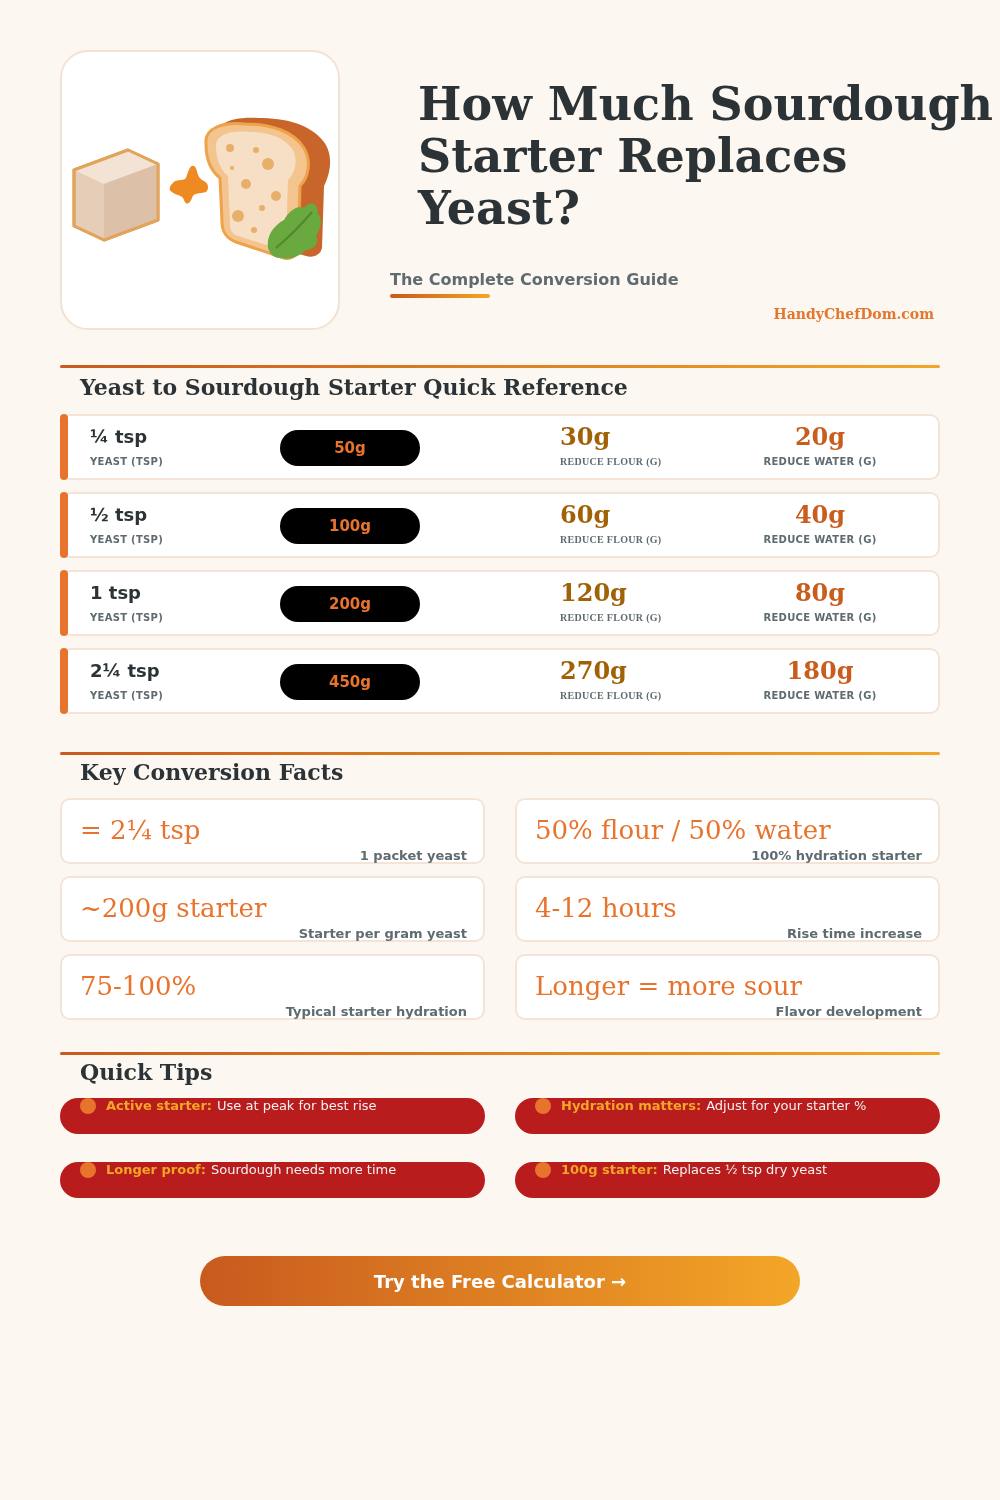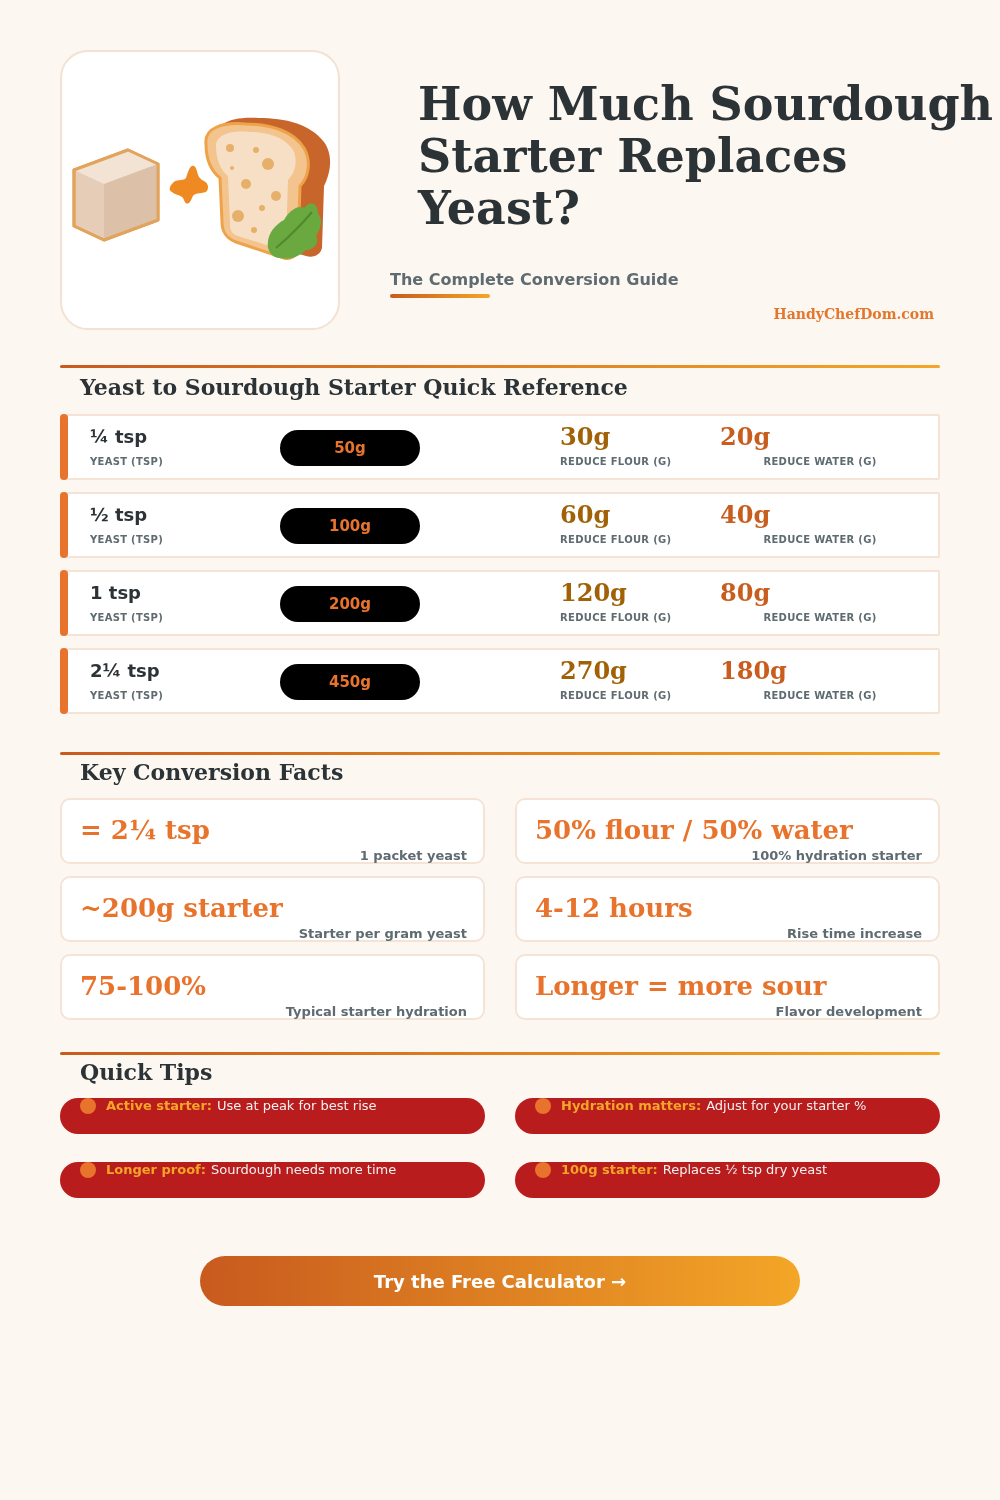--- a/index.html
+++ b/index.html
@@ -35,57 +35,57 @@
     position: absolute; left: 60px; width: 880px; height: 3px; border-radius: 2px;
     background: linear-gradient(90deg, #c85a1e, #f3a627);
   }
   .section-title {
     position: absolute; left: 80px;
     font-family: "DejaVu Serif", serif; font-weight: bold; font-size: 22px; color: #2c3336;
   }
 
   .ref-row {
     position: absolute; left: 60px; width: 880px; height: 66px;
-    background: #ffffff; border: 2px solid #f5e4d6; border-radius: 2px;
+    background: #ffffff; border: 2px solid #f5e4d6; border-radius: 10px;
   }
   .ref-row .accent {
     position: absolute; left: -2px; top: -2px; width: 8px; height: 66px;
     background: #e8732c; border-radius: 4px;
   }
   .ref-row .yeast-val {
     position: absolute; left: 28px; top: 10px; font-size: 18px; font-weight: bold; color: #2c3336;
   }
   .ref-row .yeast-lbl {
     position: absolute; left: 28px; top: 40px; font-size: 10px; font-weight: bold; color: #5e6b70; letter-spacing: 0.3px; text-align: center;
   }
   .ref-row .starter-pill {
     position: absolute; left: 218px; top: 14px; width: 140px; height: 36px; border-radius: 18px;
     background: #000000; color: #e8732c; font-weight: bold; font-size: 15px;
     display: flex; align-items: center; justify-content: center;
   }
   .ref-row .flour-val {
     position: absolute; left: 498px; top: 6px; font-family: "DejaVu Serif", serif; font-weight: bold; font-size: 24px; color: #a16207;
   }
   .ref-row .flour-lbl {
-    position: absolute; left: 498px; top: 40px; font-size: 10px; font-weight: bold; color: #5e6b70; letter-spacing: 0.3px;
+    position: absolute; left: 498px; top: 40px; font-size: 10px; font-weight: bold; color: #5e6b70; letter-spacing: 0.3px; font-family: Liberation Serif, serif;
   }
   .ref-row .water-val {
-    position: absolute; left: 658px; width: 200px; top: 6px; font-family: "DejaVu Serif", serif; font-weight: bold; font-size: 24px; color: #c95d1e;
+    position: absolute; left: 658px; width: 200px; text-align: center; top: 6px; font-family: "DejaVu Serif", serif; font-weight: bold; font-size: 24px; color: #c95d1e;
   }
   .ref-row .water-lbl {
     position: absolute; left: 658px; width: 200px; text-align: center; top: 40px; font-size: 10px; font-weight: bold; color: #5e6b70; letter-spacing: 0.3px;
   }
 
   .fact-card {
     position: absolute; width: 425px; height: 66px;
     background: #ffffff; border: 2px solid #f5e4d6; border-radius: 10px;
   }
   .fact-card .big {
     position: absolute; left: 18px; top: 15px; white-space: nowrap;
-    font-family: "DejaVu Serif", serif; font-weight: bold; font-size: 26px; color: #e8732c;
+    font-family: "DejaVu Serif", serif; font-weight: normal; font-size: 26px; color: #e8732c;
   }
   .fact-card .small {
     position: absolute; right: 16px; top: 28px; white-space: nowrap;
     font-size: 13px; font-weight: bold; color: #5e6b70; margin-top: 20px;
   }
 
   .tip {
     position: absolute; width: 425px; height: 36px; border-radius: 26px;
     background: #b91c1c; display: flex; align-items: flex-start; padding-left: 20px;
   }

